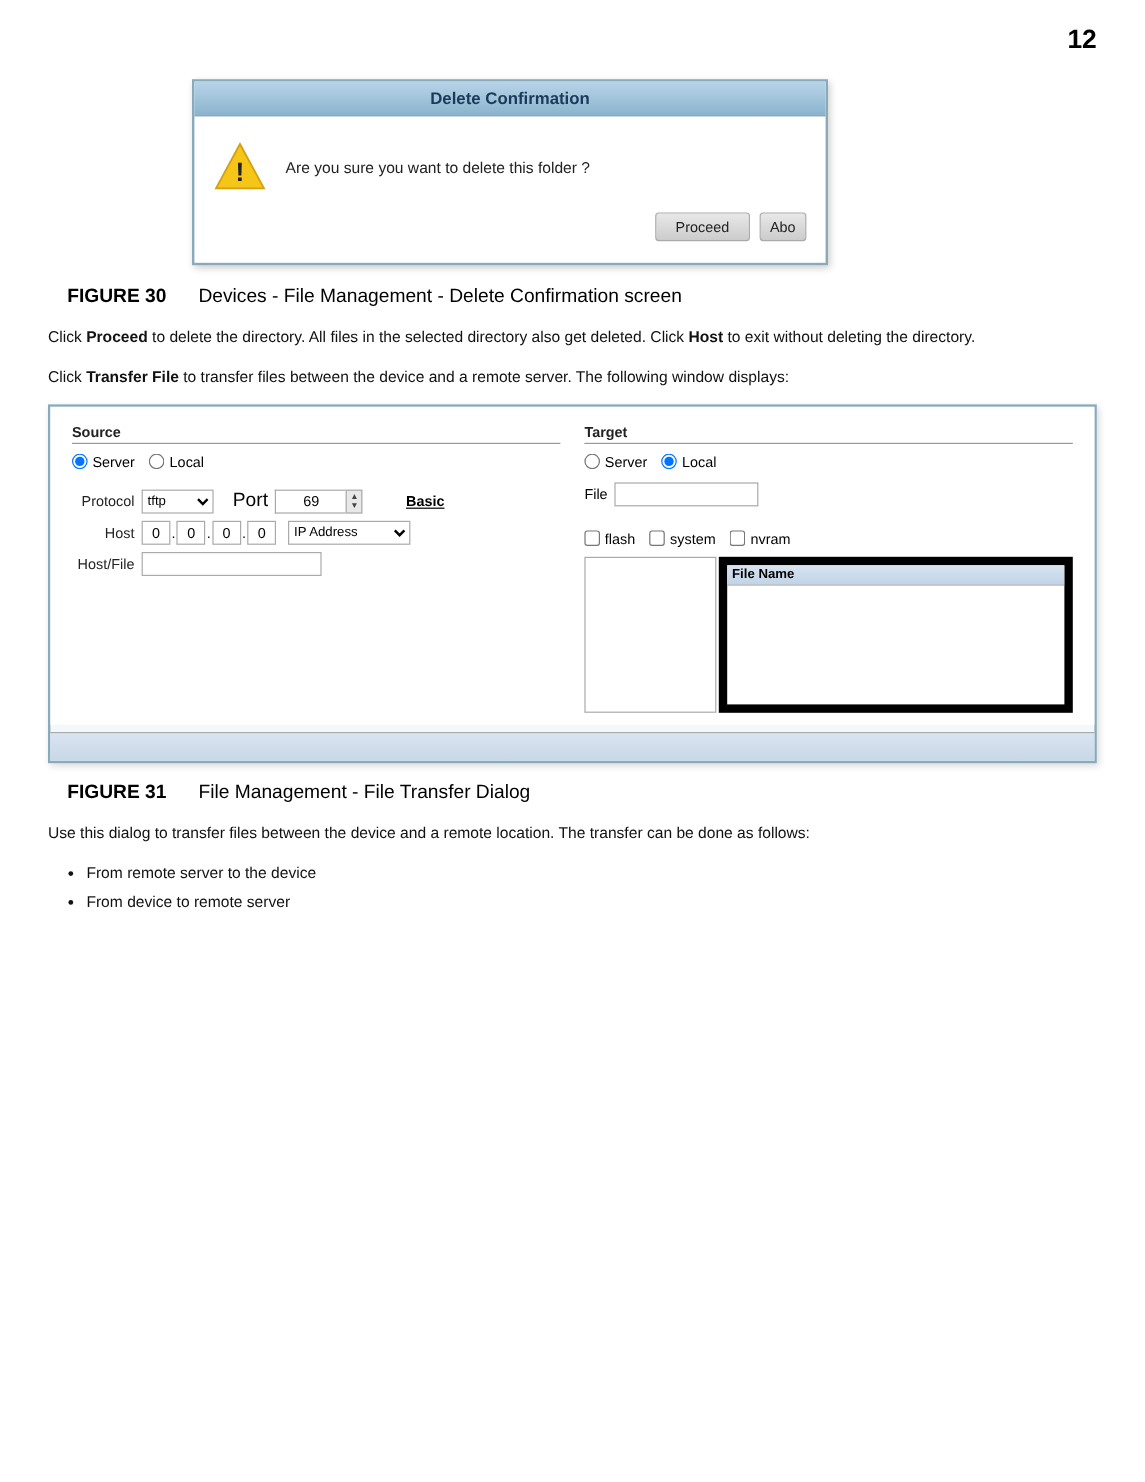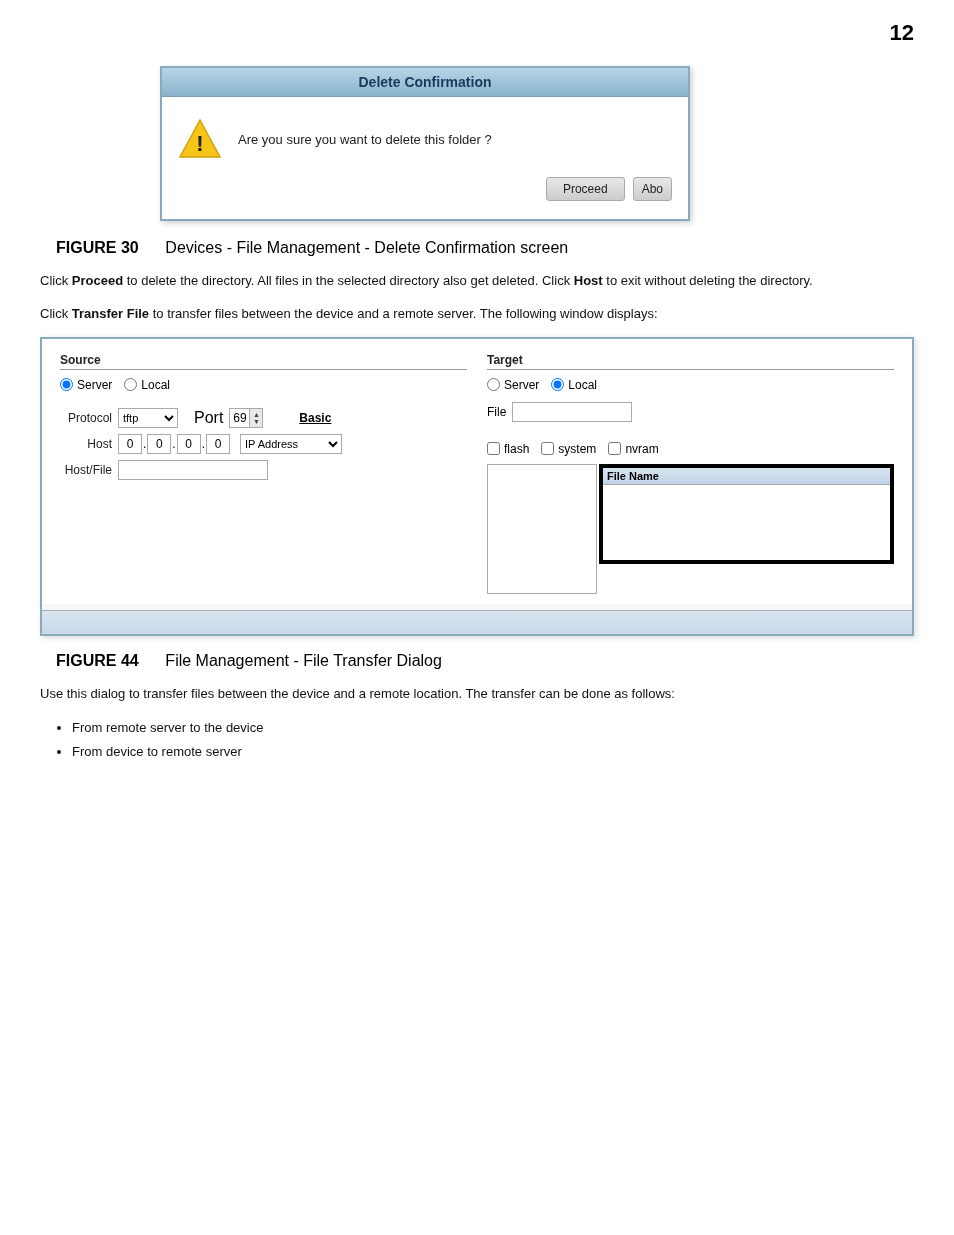--- a/index.html
+++ b/index.html
@@ -197,21 +197,21 @@
       border: 1px solid #aaa;
       font-size: 11px;
       background: #fff;
     }
 
     .ftd-port-group {
       display: flex;
       align-items: center;
     }
     .ftd-port-input {
-      width: 20px;
+      width: 59px;
       height: 20px;
       border: 1px solid #aaa;
       border-right: none;
       font-size: 12px;
       padding: 1px 3px;
       background: #fff;
       text-align: center;
     }
     .ftd-port-spinners {
       display: flex;
@@ -304,22 +304,22 @@
     .ftd-list-box {
       width: 110px;
       height: 130px;
       border: 1px solid #aaa;
       background: #fff;
       font-size: 11px;
       overflow-y: auto;
     }
     .ftd-filename-box {
       flex: 1;
-      height: 100px;
-      border: 4px solid #000000;
+      height: 130px;
+      border: 7px solid #000000;
       background: #fff;
       font-size: 11px;
       overflow-y: auto;
     }
     .ftd-filename-header {
       background: linear-gradient(to bottom, #d8e4f0, #c0d4e8);
       border-bottom: 1px solid #aaa;
       padding: 2px 4px;
       font-size: 11px;
       font-weight: bold;
@@ -463,21 +463,21 @@
             <div class="ftd-filename-header">File Name</div>
           </div>
         </div>
       </div>
     </div>
   </div>
   <div class="ftd-footer"></div>
 </div>
 
 <div class="figure-caption">
-  <span class="figure-label">FIGURE 44</span>
+  <span class="figure-label">FIGURE 31</span>
   &nbsp;&nbsp;&nbsp;&nbsp;
   <span>File Management - File Transfer Dialog</span>
 </div>
 
 <p class="body-text">Use this dialog to transfer files between the device and a remote location. The transfer can be done as follows:</p>
 
 <ul class="bullet-list">
   <li>From remote server to the device</li>
   <li>From device to remote server</li>
 </ul>

